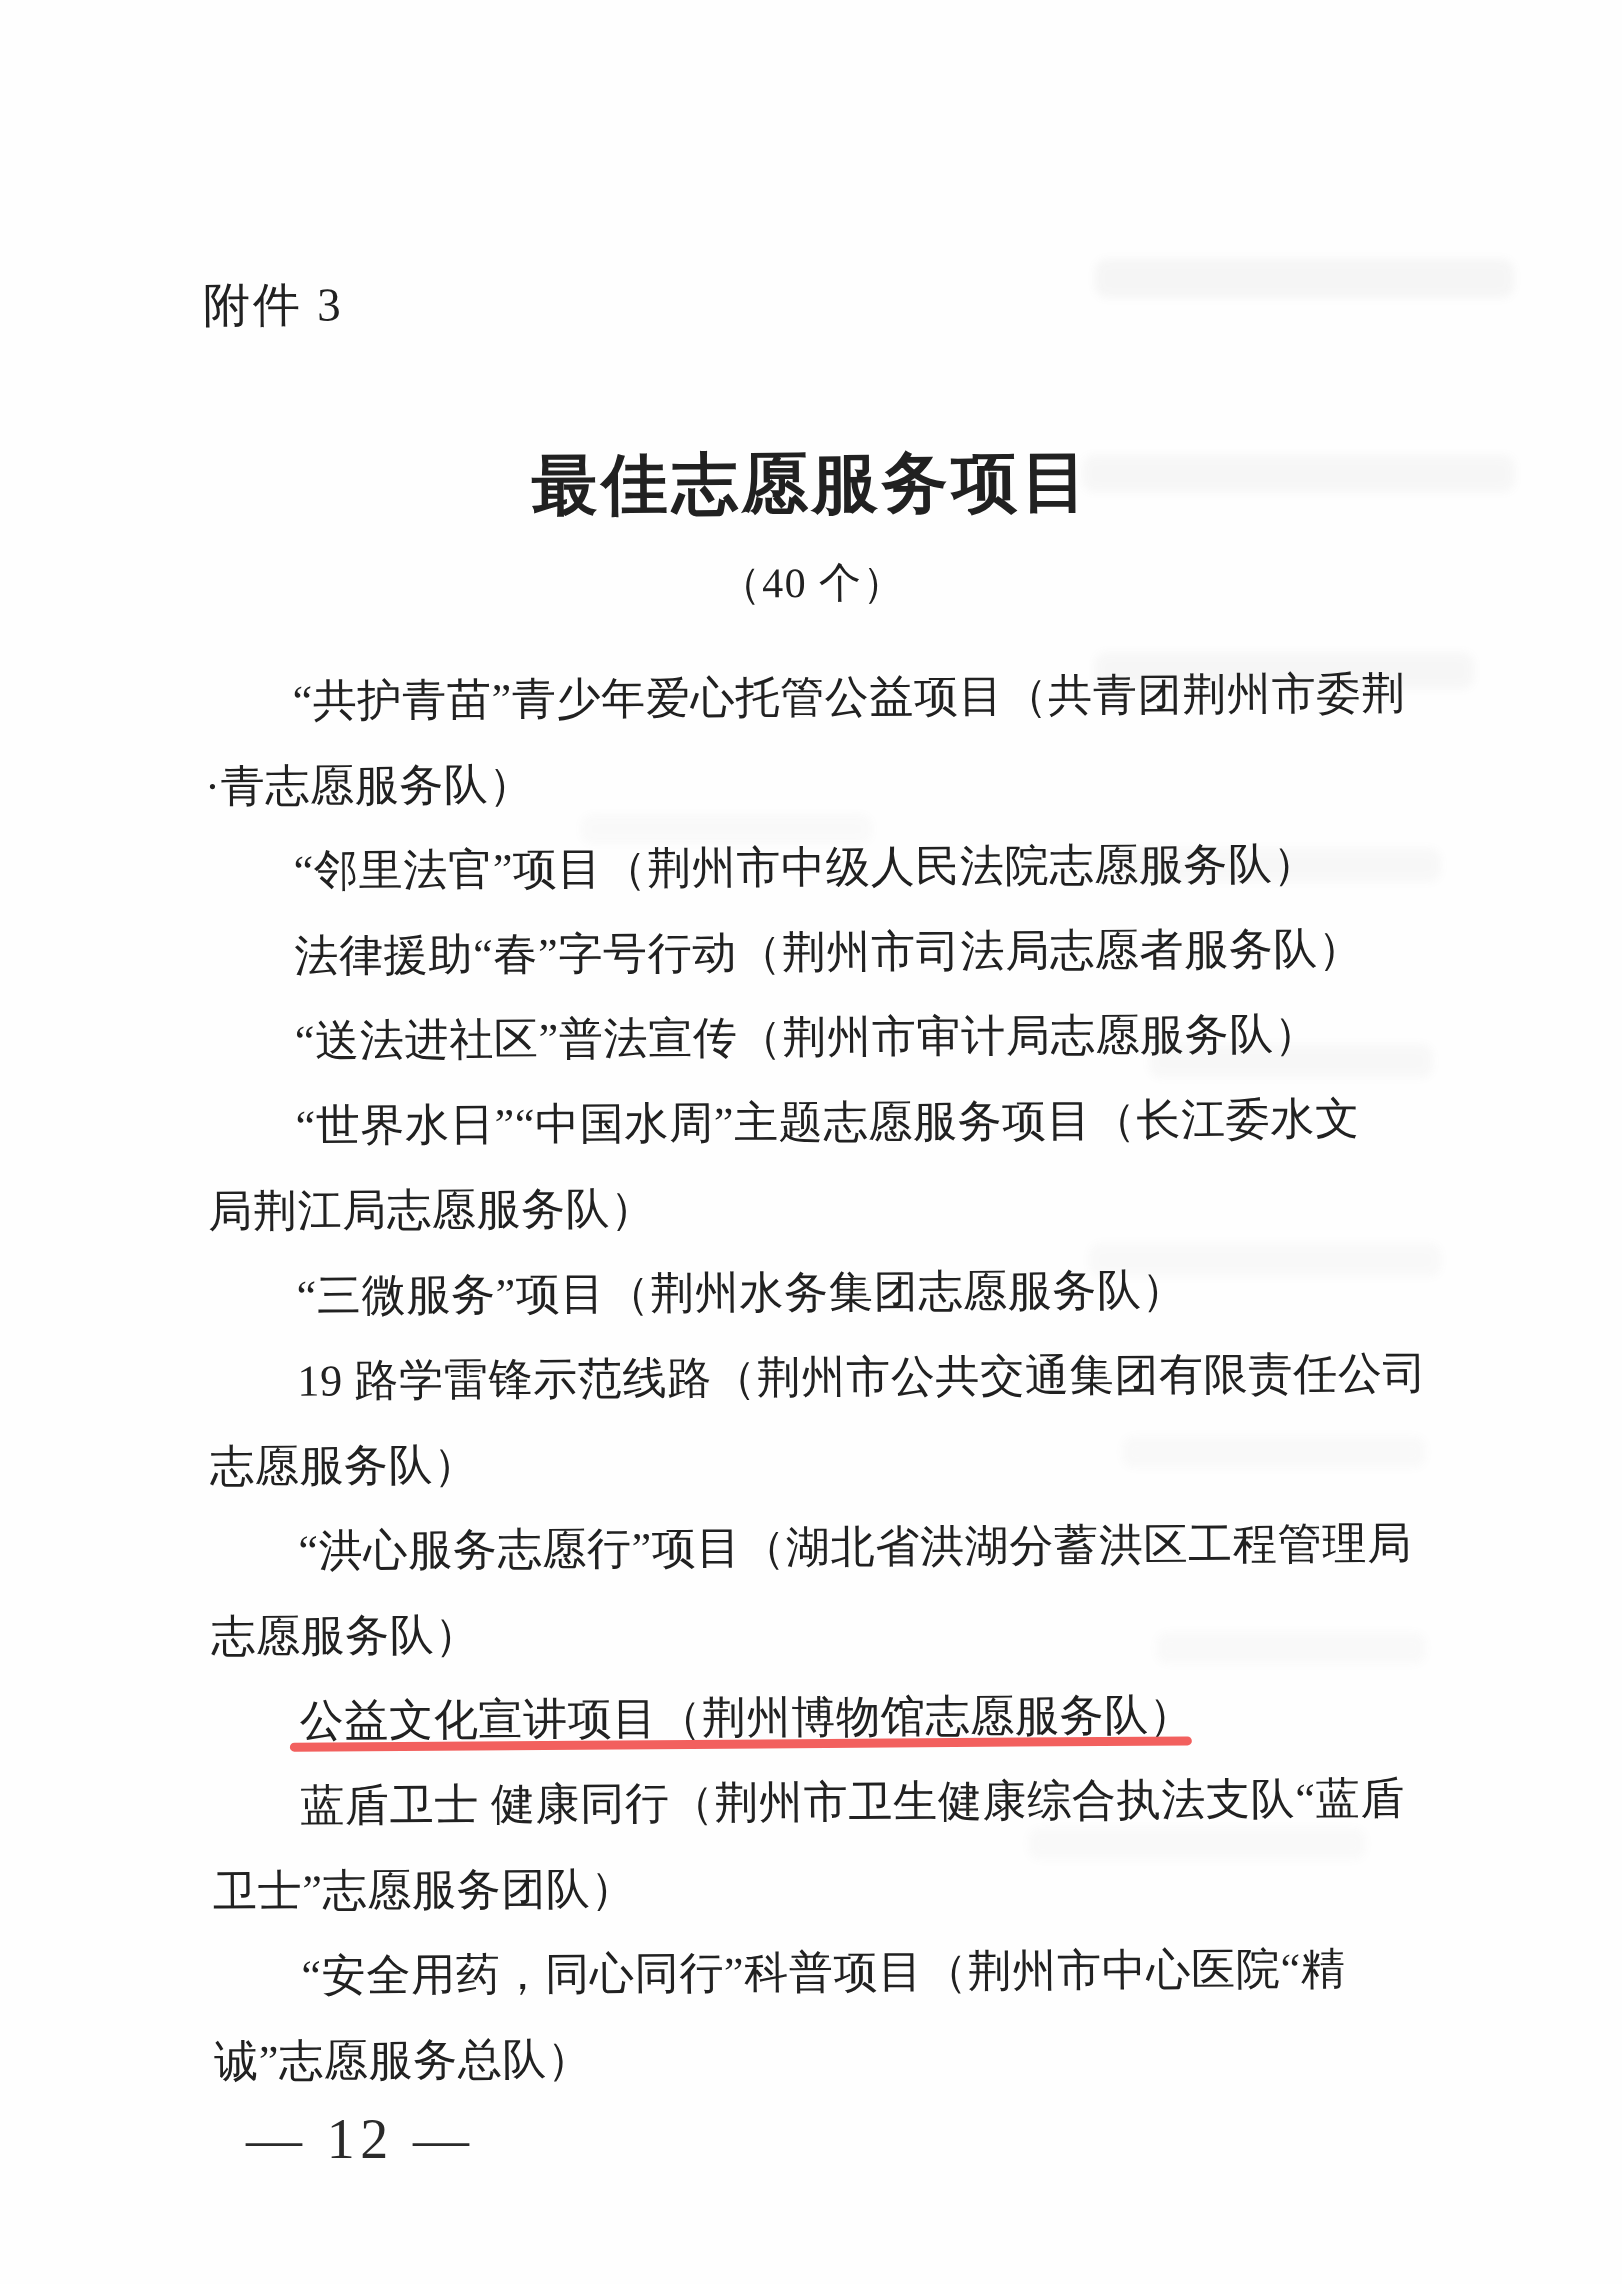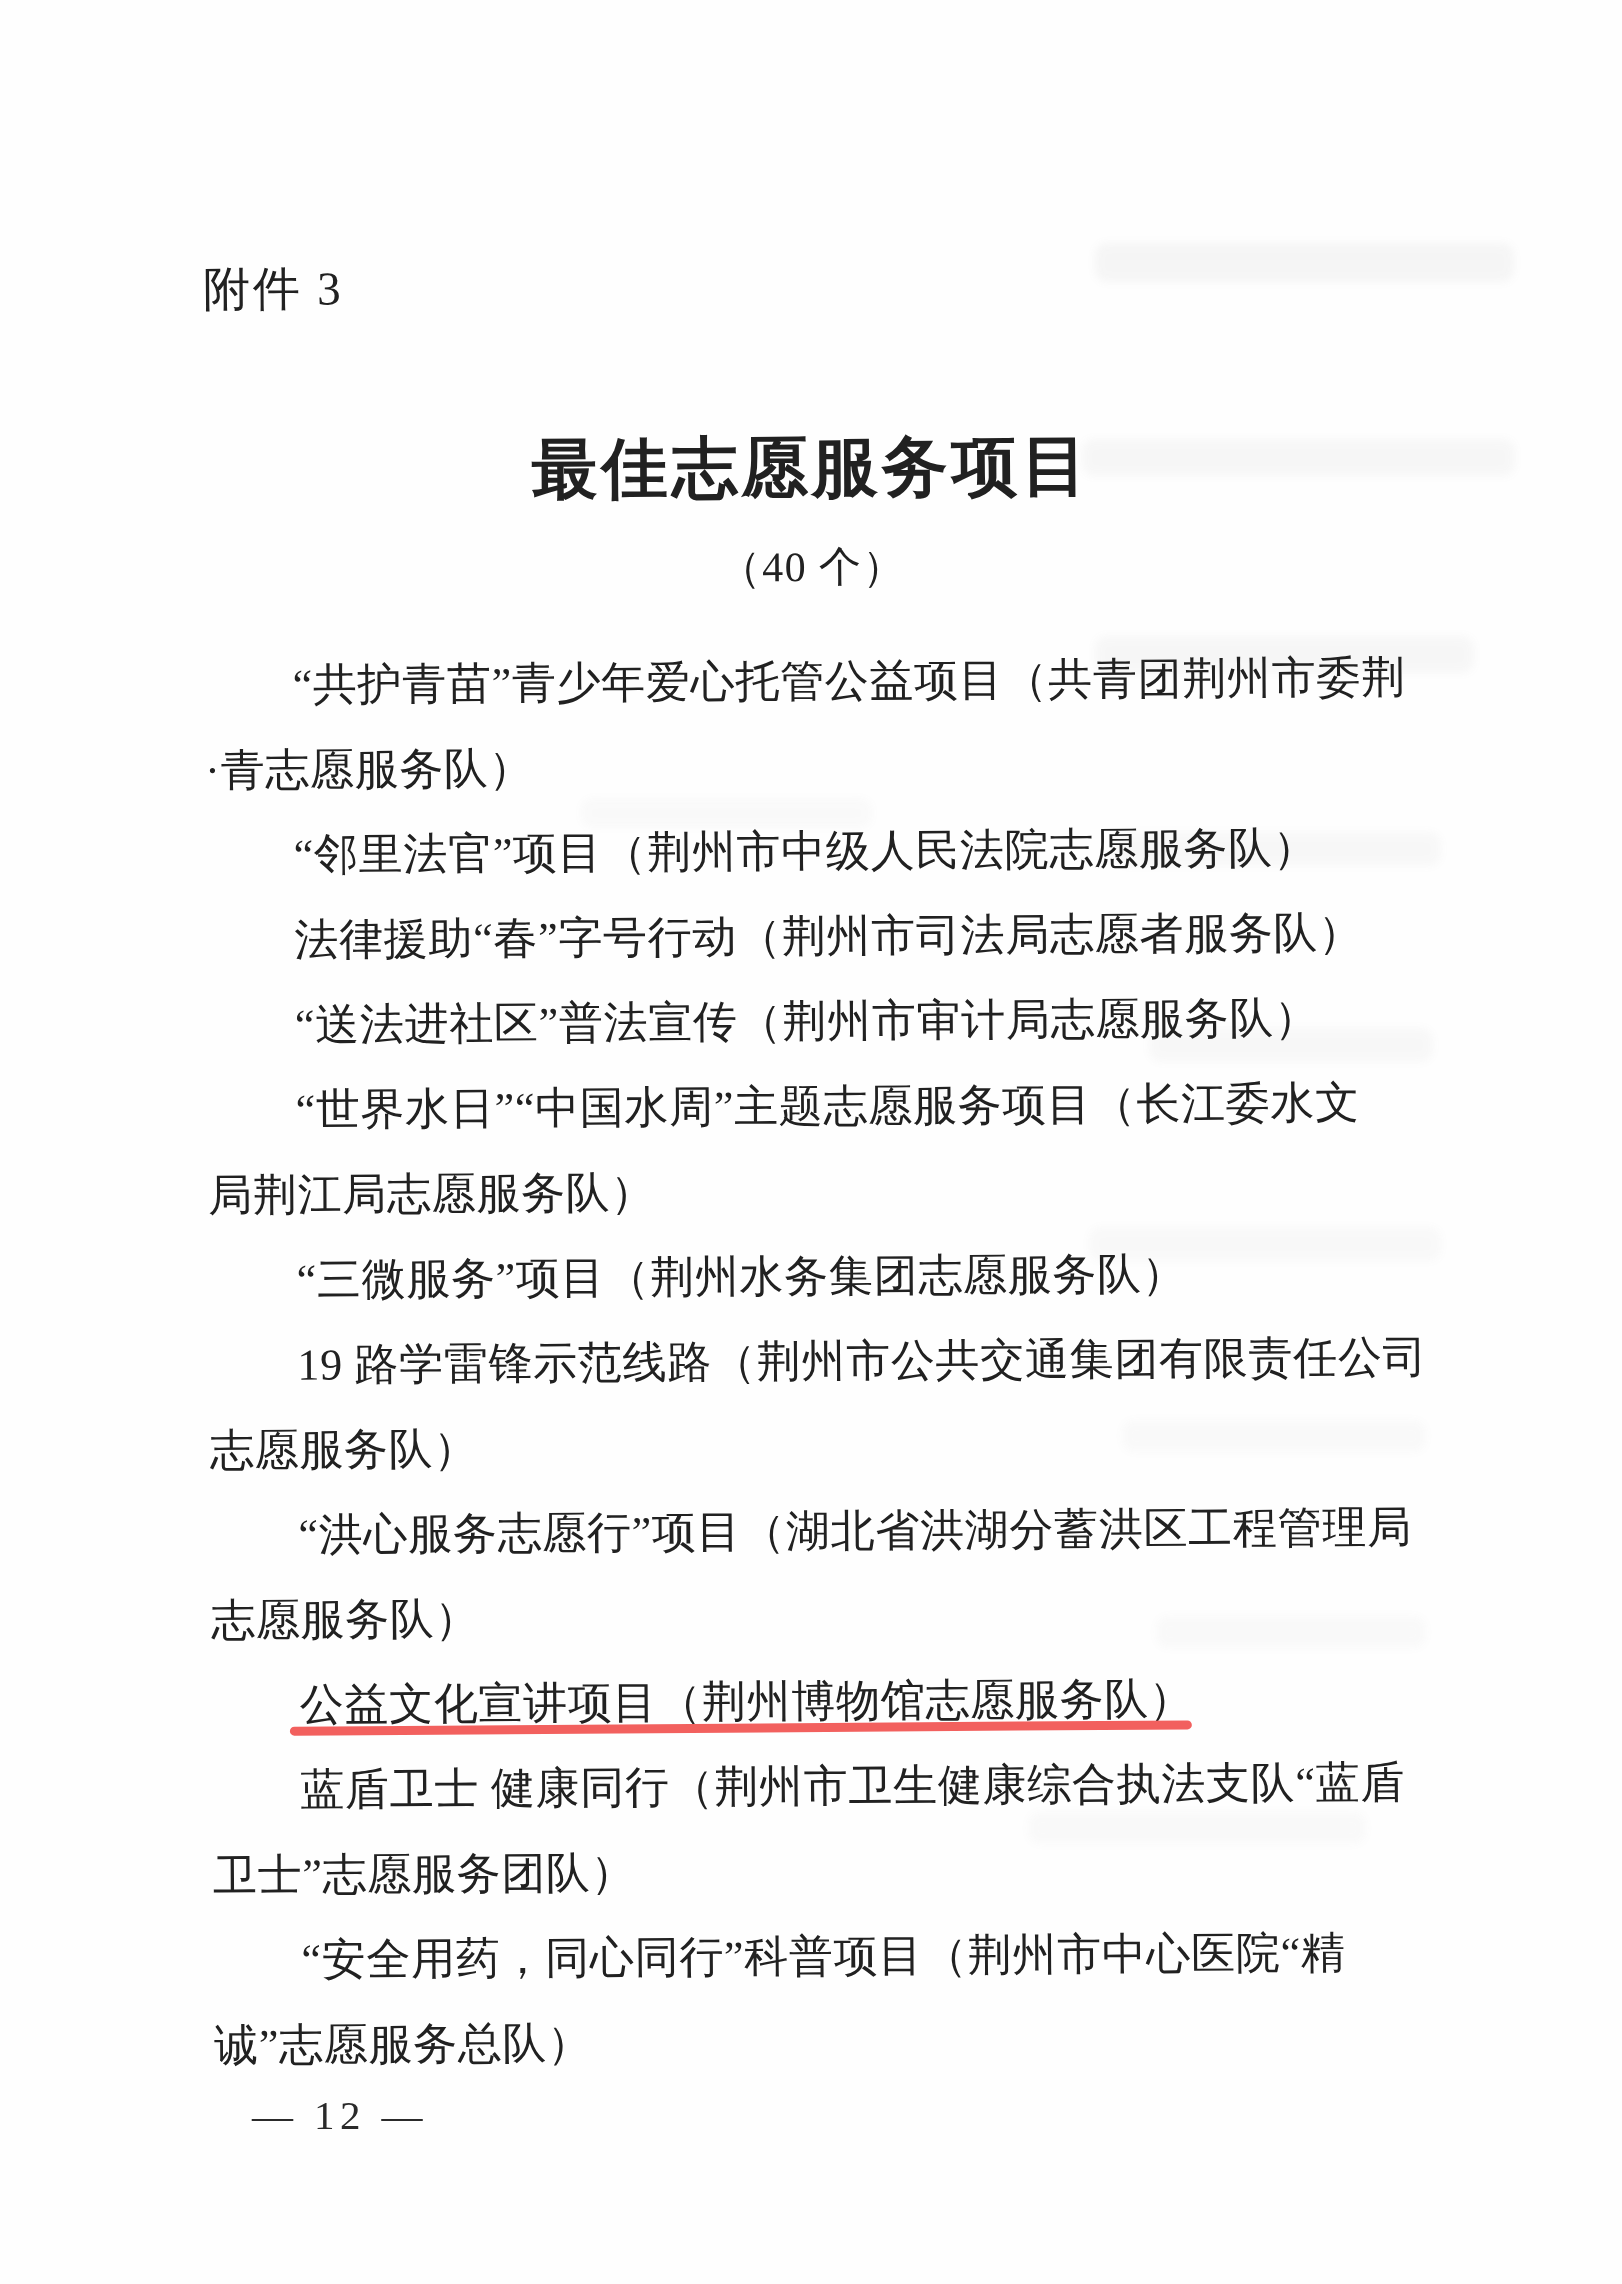--- a/index.html
+++ b/index.html
@@ -7,21 +7,21 @@
     --red:#f2605e;
     --paper:#fefefe;
   }
   html,body{margin:0;padding:0;}
   body{
     width:1623px;height:2284px;position:relative;overflow:hidden;
     background:var(--paper);
     font-family:"Liberation Serif","DejaVu Serif",serif;
     color:var(--ink);
   }
-  .page{position:absolute;inset:0;background:var(--paper);}
+  .page{position:absolute;inset:0;background:var(--paper);margin-top:16px;}
 
   
   .ghost{position:absolute;background:#8a8a8a;border-radius:12px;filter:blur(4px);}
   .ghost:nth-of-type(1){left:1095px;top:243px;width:419px;height:39px;opacity:.07;}
   .ghost:nth-of-type(2){left:1082px;top:439px;width:433px;height:37px;opacity:.06;}
   .ghost:nth-of-type(3){left:1095px;top:636px;width:379px;height:37px;opacity:.06;}
   .ghost:nth-of-type(4){left:1116px;top:832px;width:325px;height:34px;opacity:.05;}
   .ghost:nth-of-type(5){left:1149px;top:1028px;width:284px;height:34px;opacity:.05;}
   .ghost:nth-of-type(6){left:1089px;top:1227px;width:352px;height:34px;opacity:.045;}
   .ghost:nth-of-type(7){left:1122px;top:1420px;width:304px;height:32px;opacity:.04;}
@@ -52,22 +52,22 @@
     font-size:44px;line-height:85px;
   }
   .line{position:relative;white-space:nowrap;letter-spacing:0.7px;}
   .line.first{text-indent:88px;}
   .redline{
     position:absolute;left:78px;top:64px;
     width:902px;height:8.8px;border-radius:5.4px;
     background:var(--red);
   }
   .footer{
-    position:absolute;left:252px;top:2091px;
-    font-size:41px;letter-spacing:5.4px;color:#2a2a2a;
+    position:absolute;left:246px;top:2091px;
+    font-size:56px;letter-spacing:5.4px;color:#2a2a2a;
   }
 </style>
 </head>
 <body>
 
 <div class="page">
 
   <div class="ghost"></div>
   <div class="ghost"></div>
   <div class="ghost"></div>

